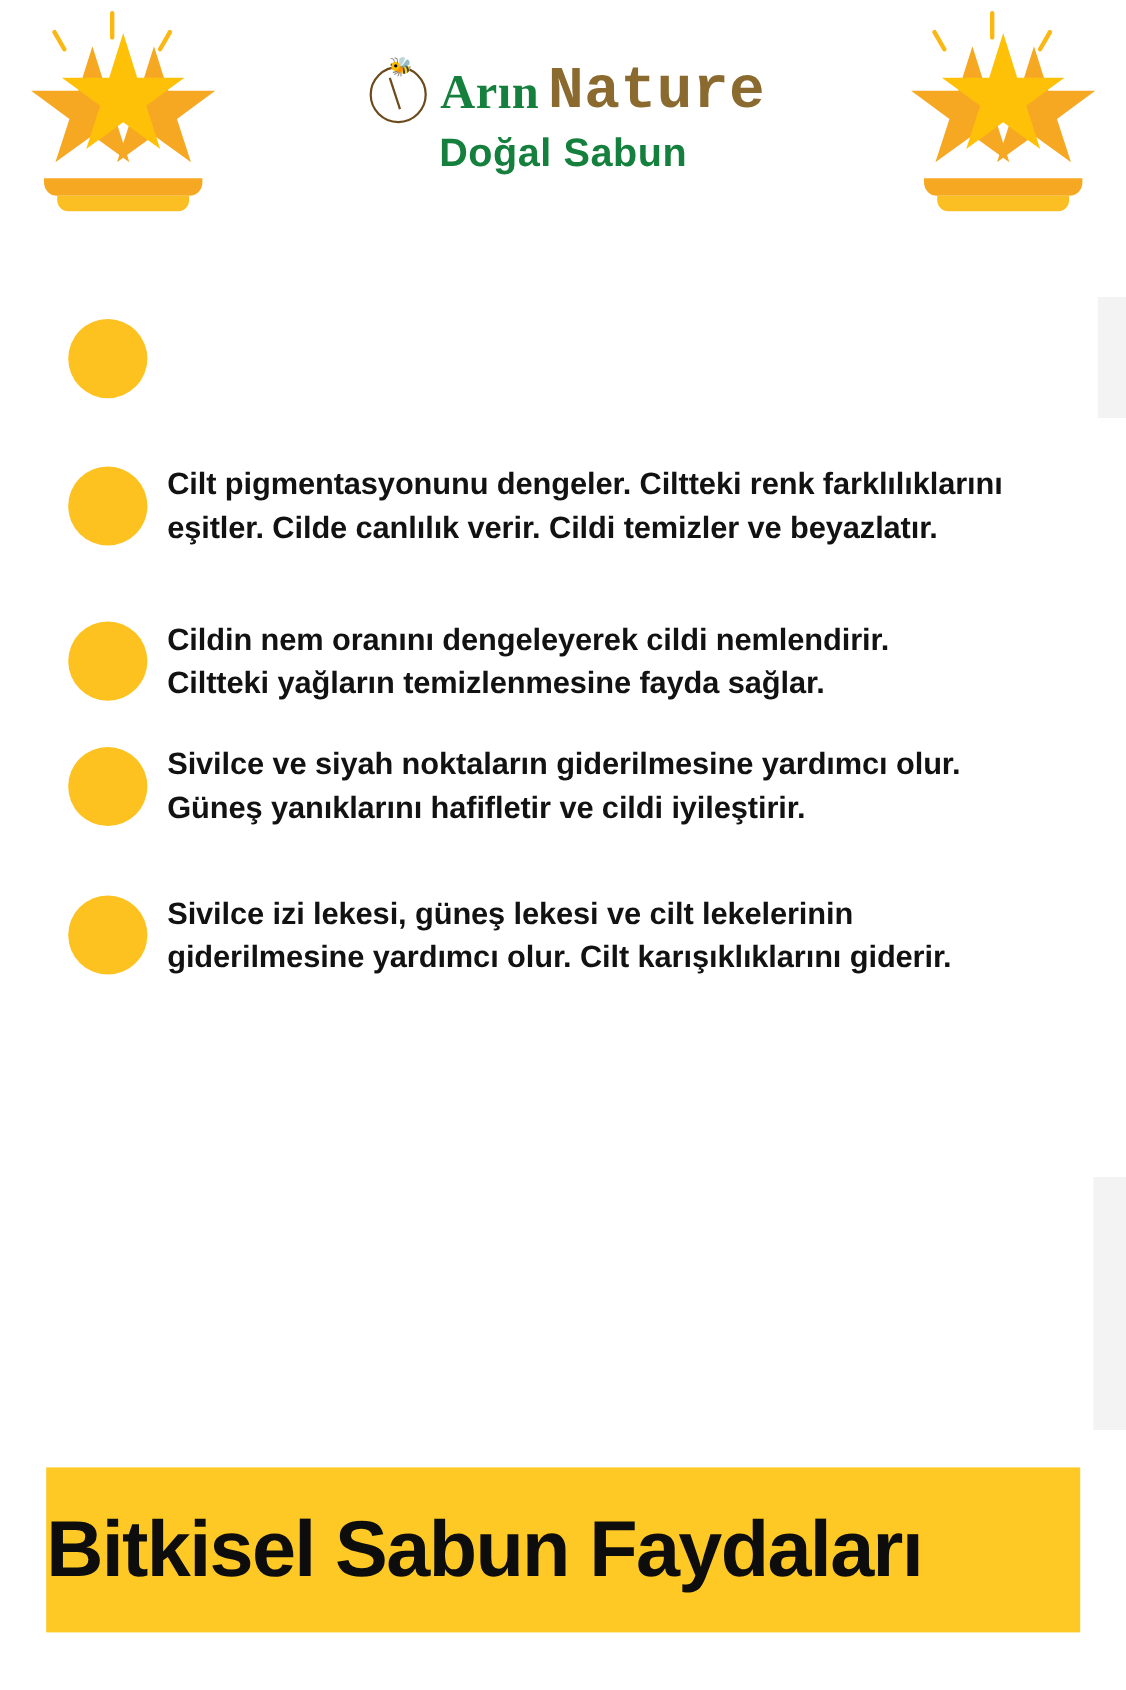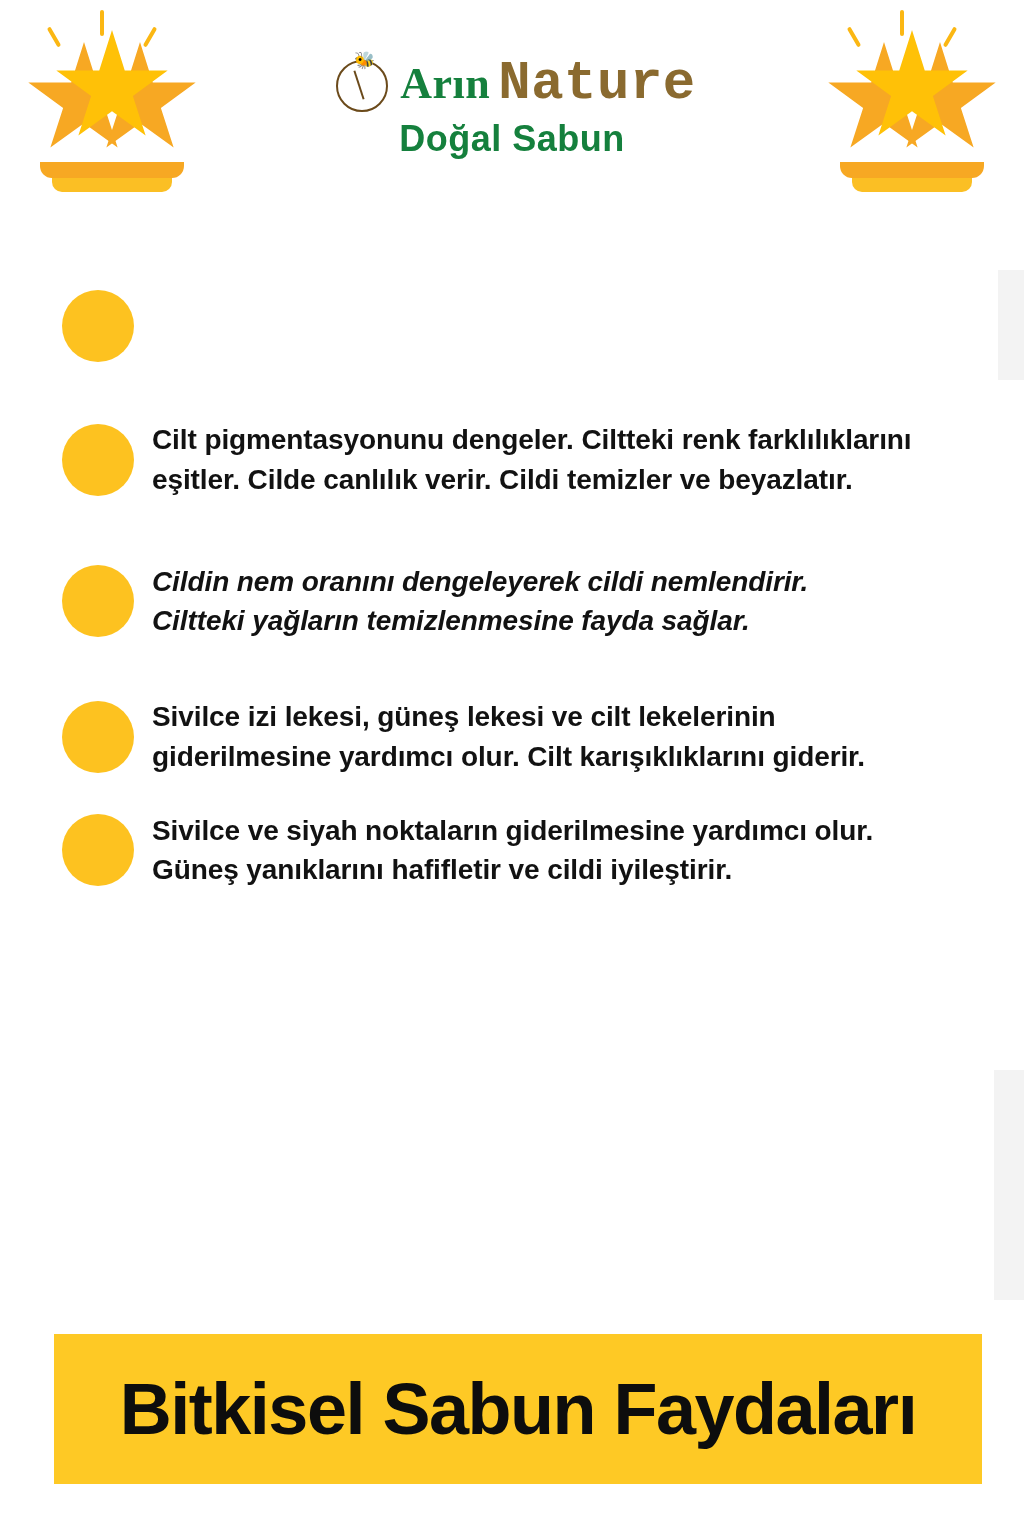--- a/index.html
+++ b/index.html
@@ -160,38 +160,37 @@
     color: #121212;
     line-height: 1.42;
     letter-spacing: -0.1px;
     max-width: 780px;
   }
 
   .b1 { margin-top: 0px; }
   .b1 .benefit-text { max-width: 700px; }
   .b2 { margin-top: 58px; }
   .b2 .benefit-text { max-width: 790px; }
-  .b3 { margin-top: 62px; font-style: italic; }
+  .b3 { margin-top: 62px; }
   .b3 .benefit-text { max-width: 680px; }
   .b4 { margin-top: 14px; }
   .b4 .benefit-text { max-width: 780px; }
   .b5 { margin-top: 56px; }
   .b5 .benefit-text { max-width: 760px; }
 
   
   .footer-banner {
     position: absolute;
-    left: 54px;
+    left: 42px;
     right: 42px;
     bottom: 52px;
     height: 150px;
     background: #fec925;
     display: flex;
     align-items: center;
-    justify-content: center;
   }
   .footer-title {
     font-size: 72px;
     font-weight: 800;
     color: #0d0d0d;
     letter-spacing: -1.5px;
     white-space: nowrap;
   }
 
   
@@ -256,27 +255,27 @@
   <div class="benefit b2">
     <div class="bullet"></div>
     <div class="benefit-text">Cilt pigmentasyonunu dengeler. Ciltteki renk farklılıklarını eşitler. Cilde canlılık verir. Cildi temizler ve beyazlatır.</div>
   </div>
 
   <div class="benefit b3">
     <div class="bullet"></div>
     <div class="benefit-text">Cildin nem oranını dengeleyerek cildi nemlendirir. Ciltteki yağların temizlenmesine fayda sağlar.</div>
   </div>
 
+  <div class="benefit b4">
+    <div class="bullet"></div>
+    <div class="benefit-text">Sivilce ve siyah noktaların giderilmesine yardımcı olur. Güneş yanıklarını hafifletir ve cildi iyileştirir.</div>
+  </div>
+
   <div class="benefit b5">
     <div class="bullet"></div>
     <div class="benefit-text">Sivilce izi lekesi, güneş lekesi ve cilt lekelerinin giderilmesine yardımcı olur. Cilt karışıklıklarını giderir.</div>
-  </div>
-
-  <div class="benefit b4">
-    <div class="bullet"></div>
-    <div class="benefit-text">Sivilce ve siyah noktaların giderilmesine yardımcı olur. Güneş yanıklarını hafifletir ve cildi iyileştirir.</div>
   </div>
 
 </div>
 
 <div class="footer-banner">
   <div class="footer-title">Bitkisel Sabun Faydaları</div>
 </div>
 
 </body></html>

